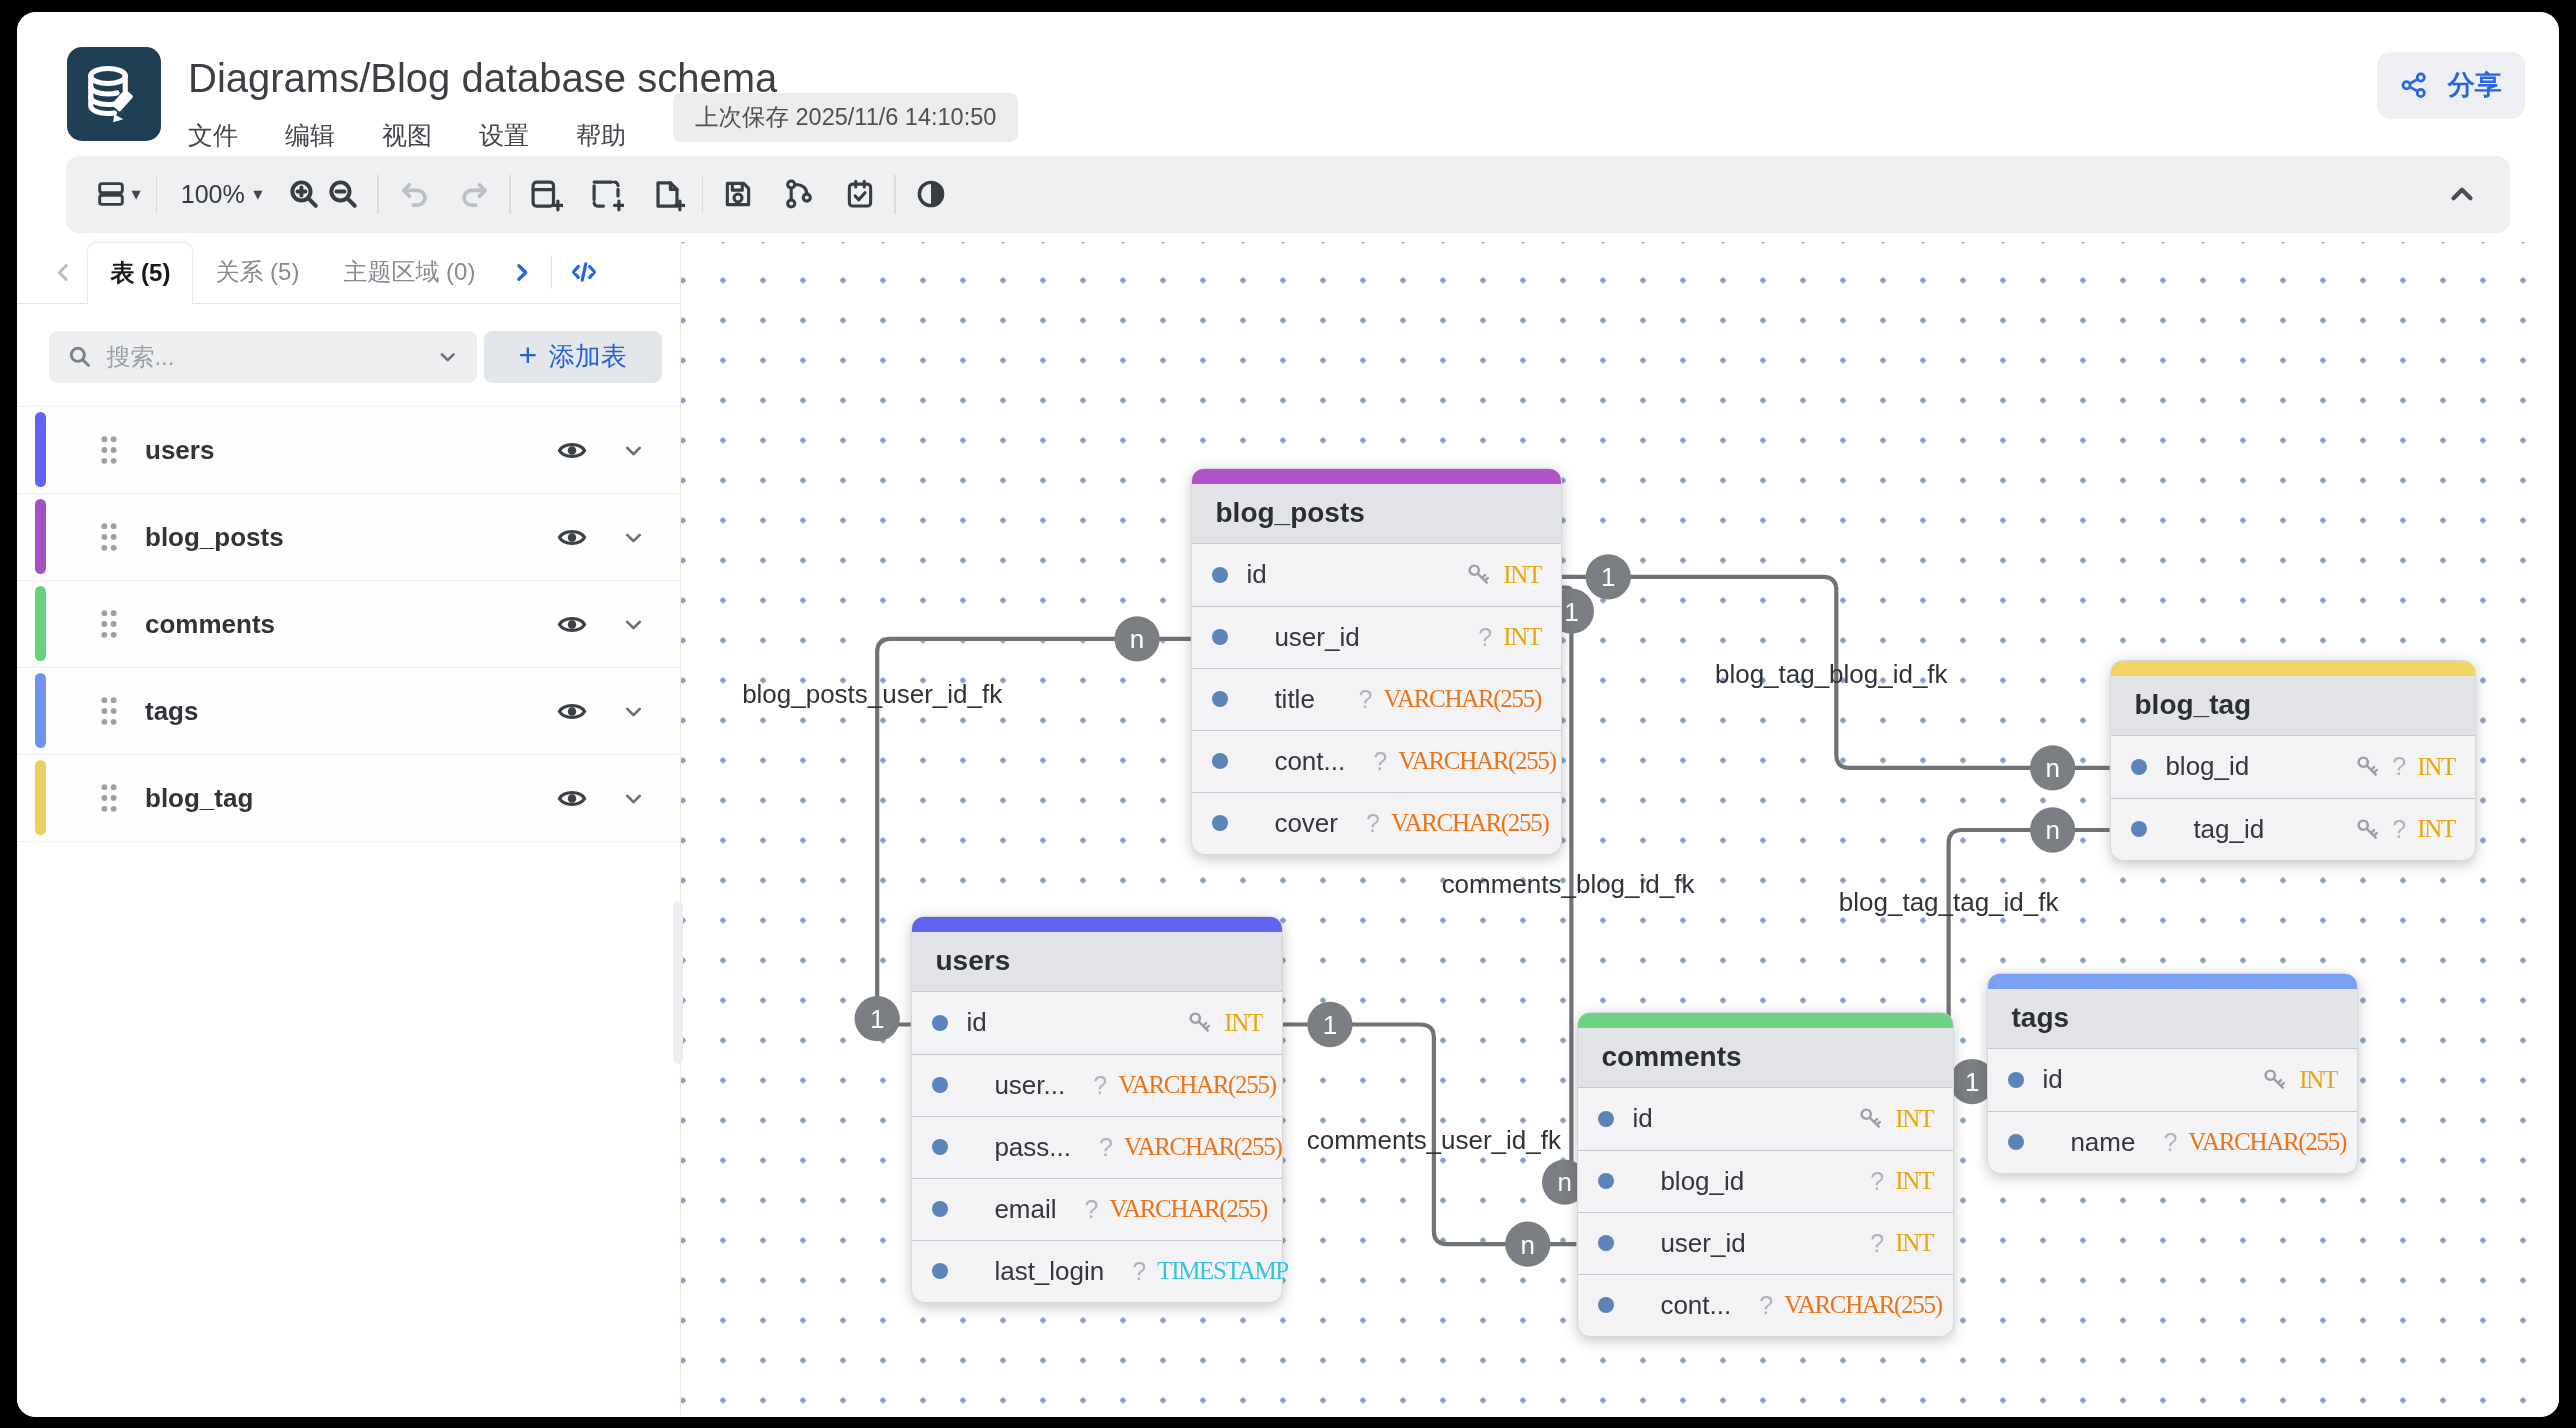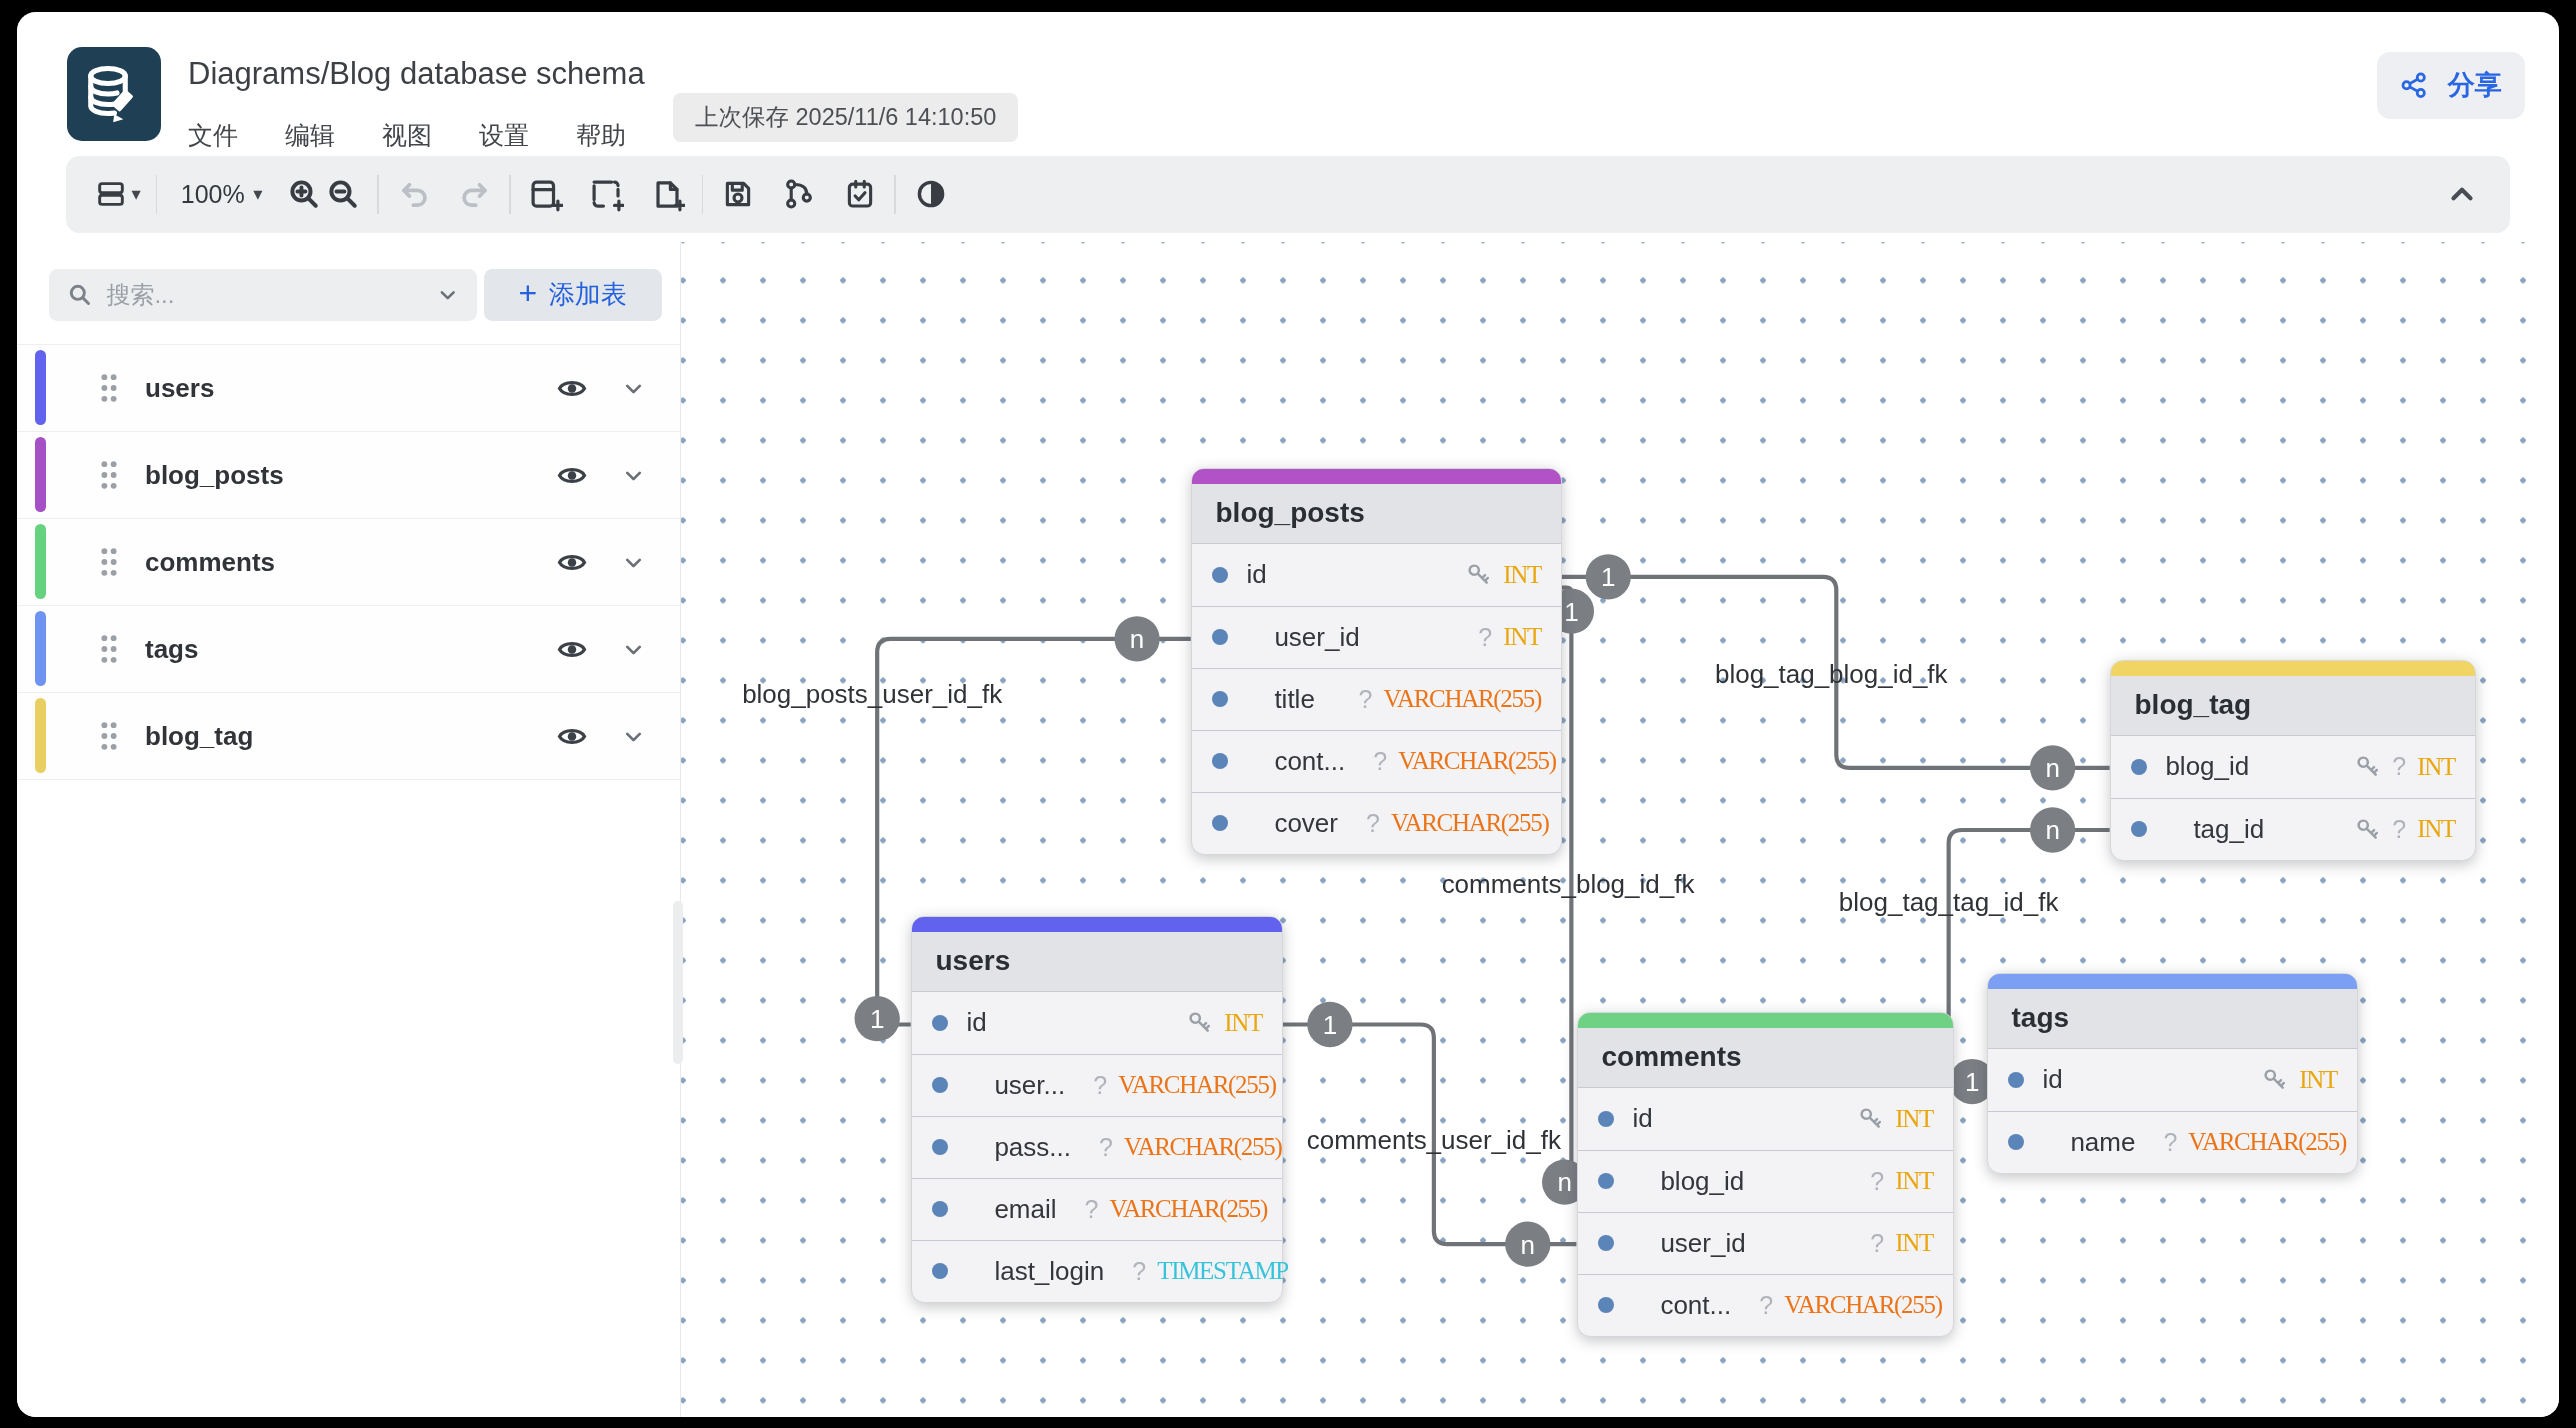--- a/index.html
+++ b/index.html
@@ -1,21 +1,21 @@
 <!DOCTYPE html>
 <html style="font-size:13.4px"><head>
 <meta charset="utf-8">
 <style>
   * { box-sizing: border-box; margin: 0; padding: 0; }
   html,body { width:2576px; height:1429px; background:#000; font-family:"Liberation Sans",sans-serif; position:relative; overflow:hidden; }
   #window { position:absolute; left:17px; top:11.7px; width:2542px; height:1405px; background:#fff; border-radius:18.4px; overflow:hidden; }
 
   
   .logo { position:absolute; left:50px; top:35px; width:94px; height:94px; border-radius:15px; background:#1e3f54; display:flex; align-items:center; justify-content:center; }
-  .app-title { position:absolute; left:171px; top:44px; font-size:31px; color:#3c3f44; }
+  .app-title { position:absolute; left:171px; top:44px; font-size:40px; color:#3c3f44; }
   .menubar { position:absolute; left:171px; top:99px; display:flex; gap:47px; align-items:center; height:49px; }
   .menu-item { font-size:25px; color:#42464b; cursor:default; }
   .status-chip { position:absolute; left:656px; top:81px; height:49px; background:#ececec; border-radius:7.5px; display:flex; align-items:center; padding:0 22px; font-size:23.5px; color:#4c4f54; }
   .share-btn { position:absolute; right:34px; top:40px; width:148px; height:67px; background:#edeff2; border-radius:13.4px; display:flex; align-items:center; justify-content:center; gap:19px; color:#2866e2; font-size:27px; font-weight:bold; }
 
   
   .toolbar { position:absolute; left:49px; top:144px; right:49px; height:77px; background:#edeff1; border-radius:13.4px; display:flex; align-items:center; padding:0 28.5px; }
   .tbtn { display:flex; align-items:center; justify-content:center; min-width:39px; height:47px; color:#393d43; }
   .tbtn.disabled { color:#bcc0c6; }
   .tb-sep { width:1.7px; height:39px; background:#d7dadd; margin:0 15px; }
@@ -222,20 +222,49 @@
     </div>
     <div class="tb-spacer"></div>
     <div class="tbtn">
       <svg width="34" height="34" viewBox="0 0 24 24">
           <path d="M6 15 l6 -6 6 6" fill="none" stroke="#4a4e54" stroke-width="3" stroke-linecap="round" stroke-linejoin="round"></path>
         </svg>
     </div>
   </div>
 
   <div class="sidebar">
+    <div class="tabs-row">
+      <span class="tab-chevron">
+        <svg width="25" height="25" viewBox="0 0 24 24">
+            <path d="M14.5 5.5 L8 12 l6.5 6.5" fill="none" stroke="#b9bdc2" stroke-width="3" stroke-linecap="round" stroke-linejoin="round"></path>
+          </svg>
+      </span>
+      <div class="tab active">
+          <span>表 (5)</span>
+        </div>
+      <div class="tab">
+          <span>关系 (5)</span>
+        </div>
+      <div class="tab">
+          <span>主题区域 (0)</span>
+        </div>
+      <span class="tab-chevron">
+        <svg width="25" height="25" viewBox="0 0 24 24">
+            <path d="M9.5 5.5 L16 12 l-6.5 6.5" fill="none" stroke="#2563eb" stroke-width="3.2" stroke-linecap="round" stroke-linejoin="round"></path>
+          </svg>
+      </span>
+      <div class="tab-sep"></div>
+      <span class="tab-chevron">
+        <svg width="30" height="30" viewBox="0 0 24 24">
+            <g fill="none" stroke="#2563eb" stroke-width="2.5" stroke-linecap="round" stroke-linejoin="round">
+              <path d="M7.5 7.5 L3.5 12 l4 4.5 M16.5 7.5 L20.5 12 l-4 4.5 M13.4 5.5 L10.6 18.5"></path>
+            </g>
+          </svg>
+      </span>
+    </div>
     <div class="search-row">
       <div class="search-box">
         <svg width="27" height="27" viewBox="0 0 24 24">
             <g fill="none" stroke="#7d828a" stroke-width="2.6" stroke-linecap="round">
               <circle cx="10.5" cy="10.5" r="5.8"></circle>
               <path d="M15 15 L20 20"></path>
             </g>
           </svg>
         <input placeholder="搜索..." style="">
         <svg width="23.5" height="23.5" viewBox="0 0 24 24">

